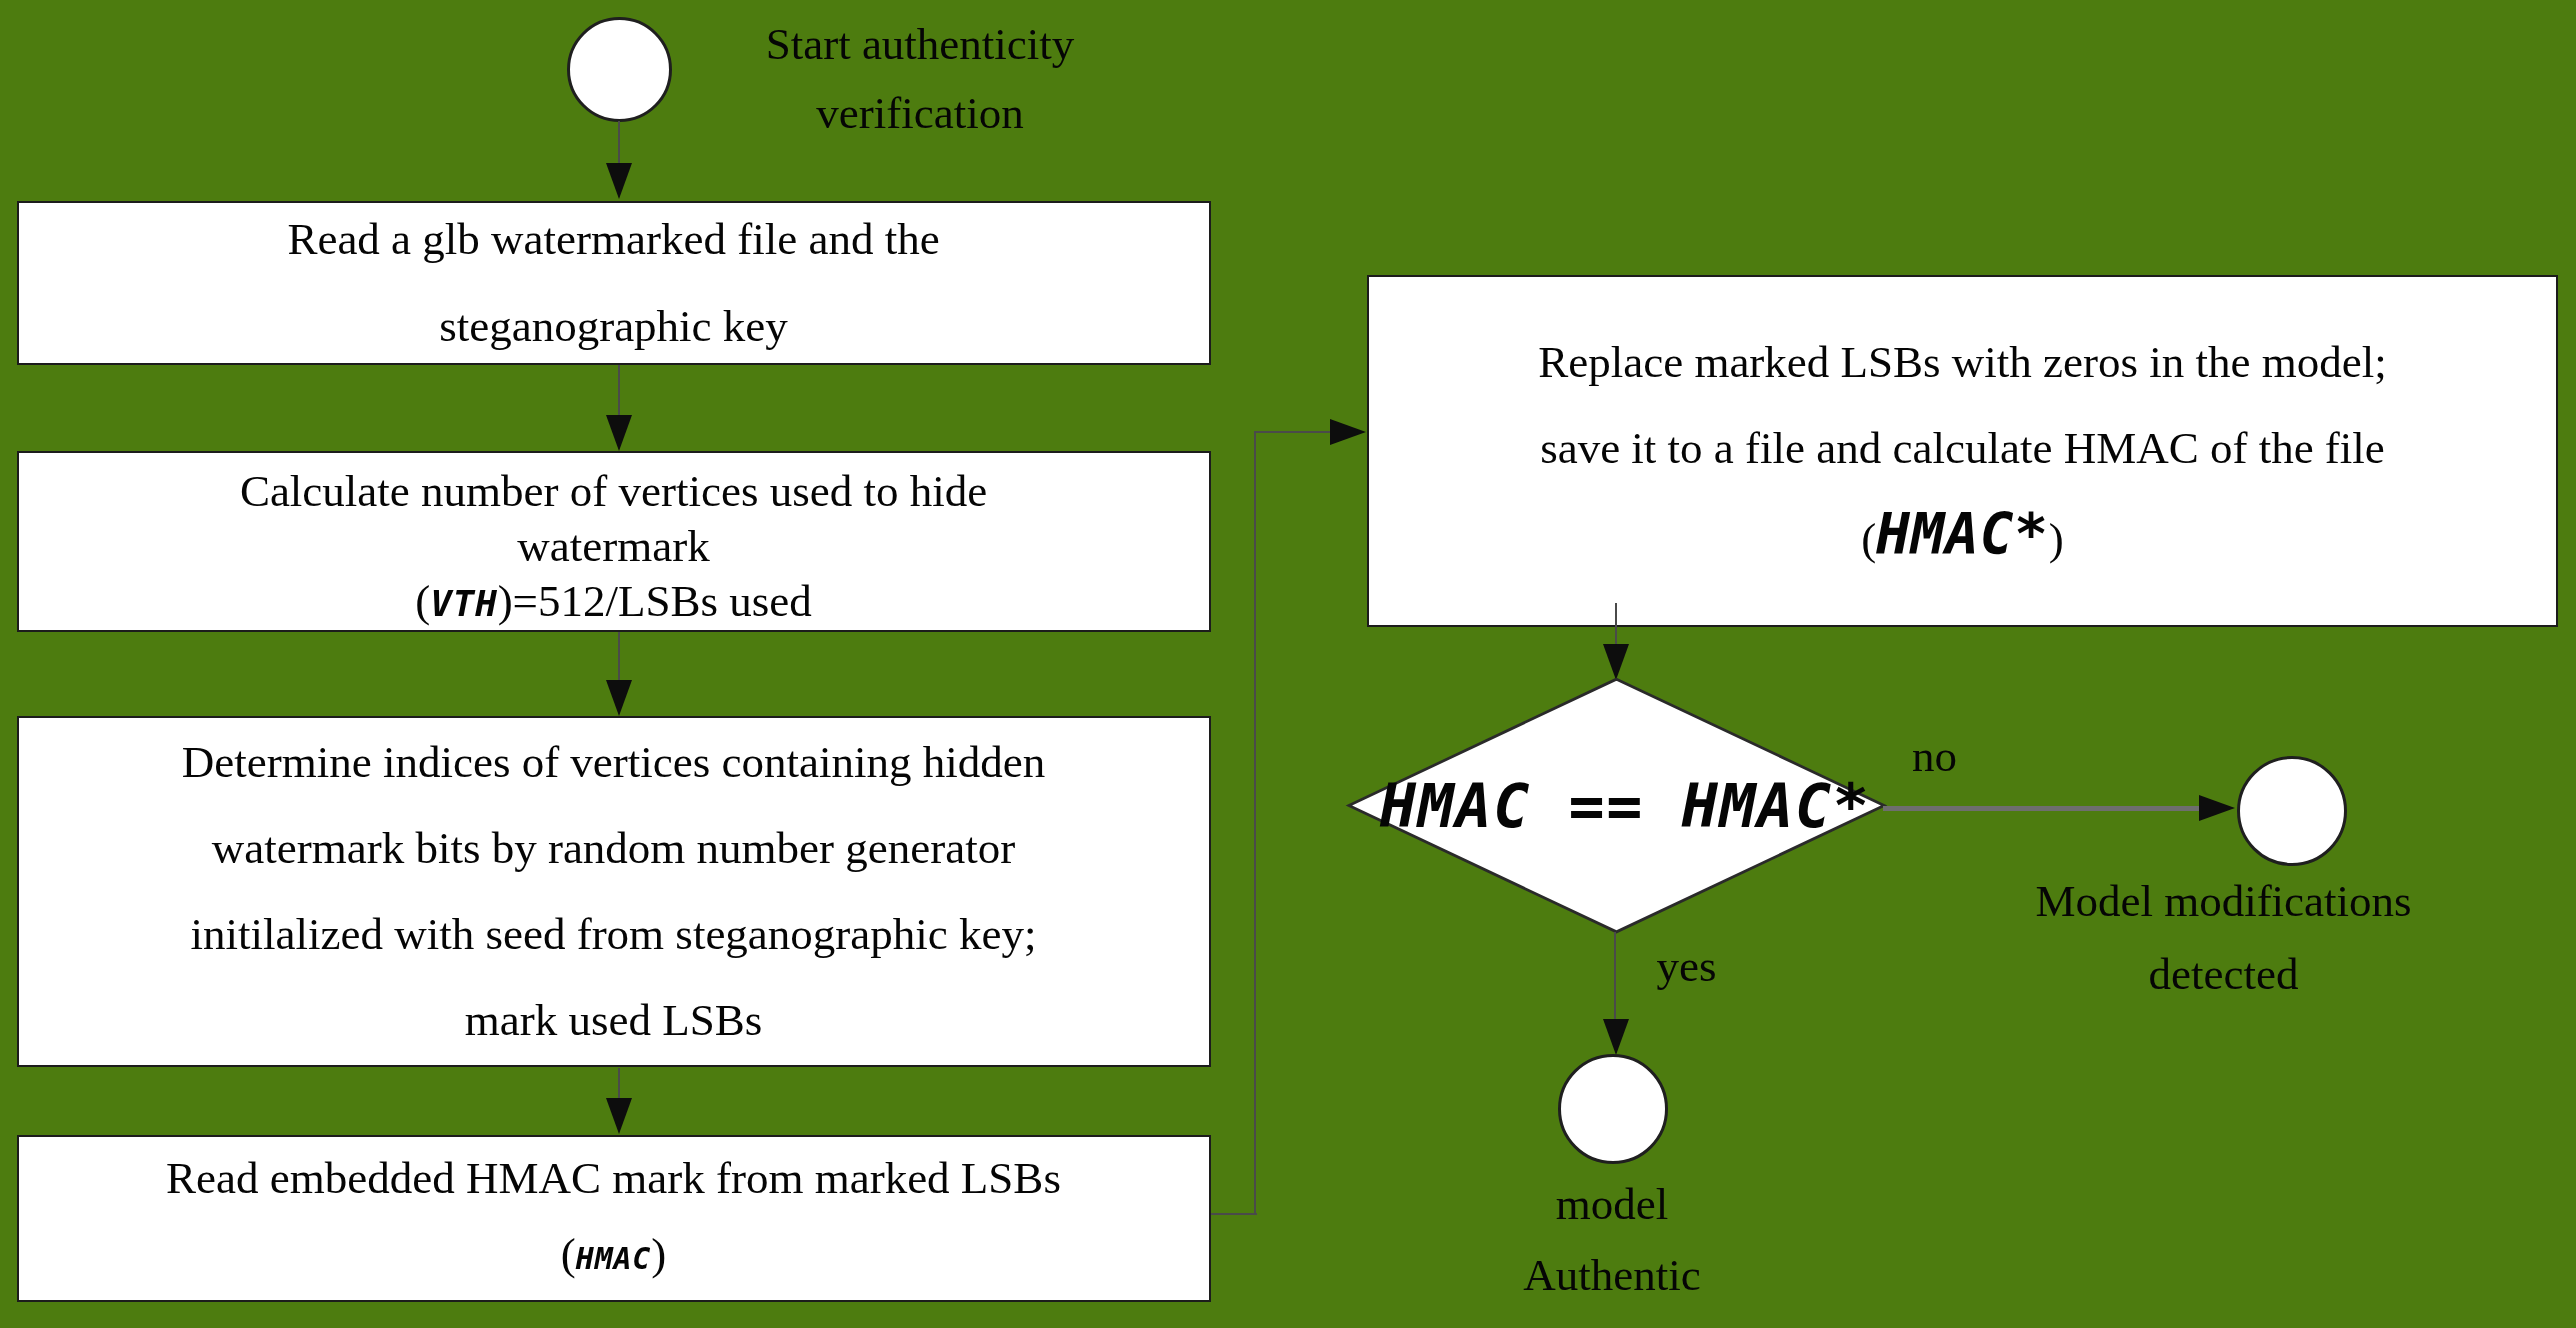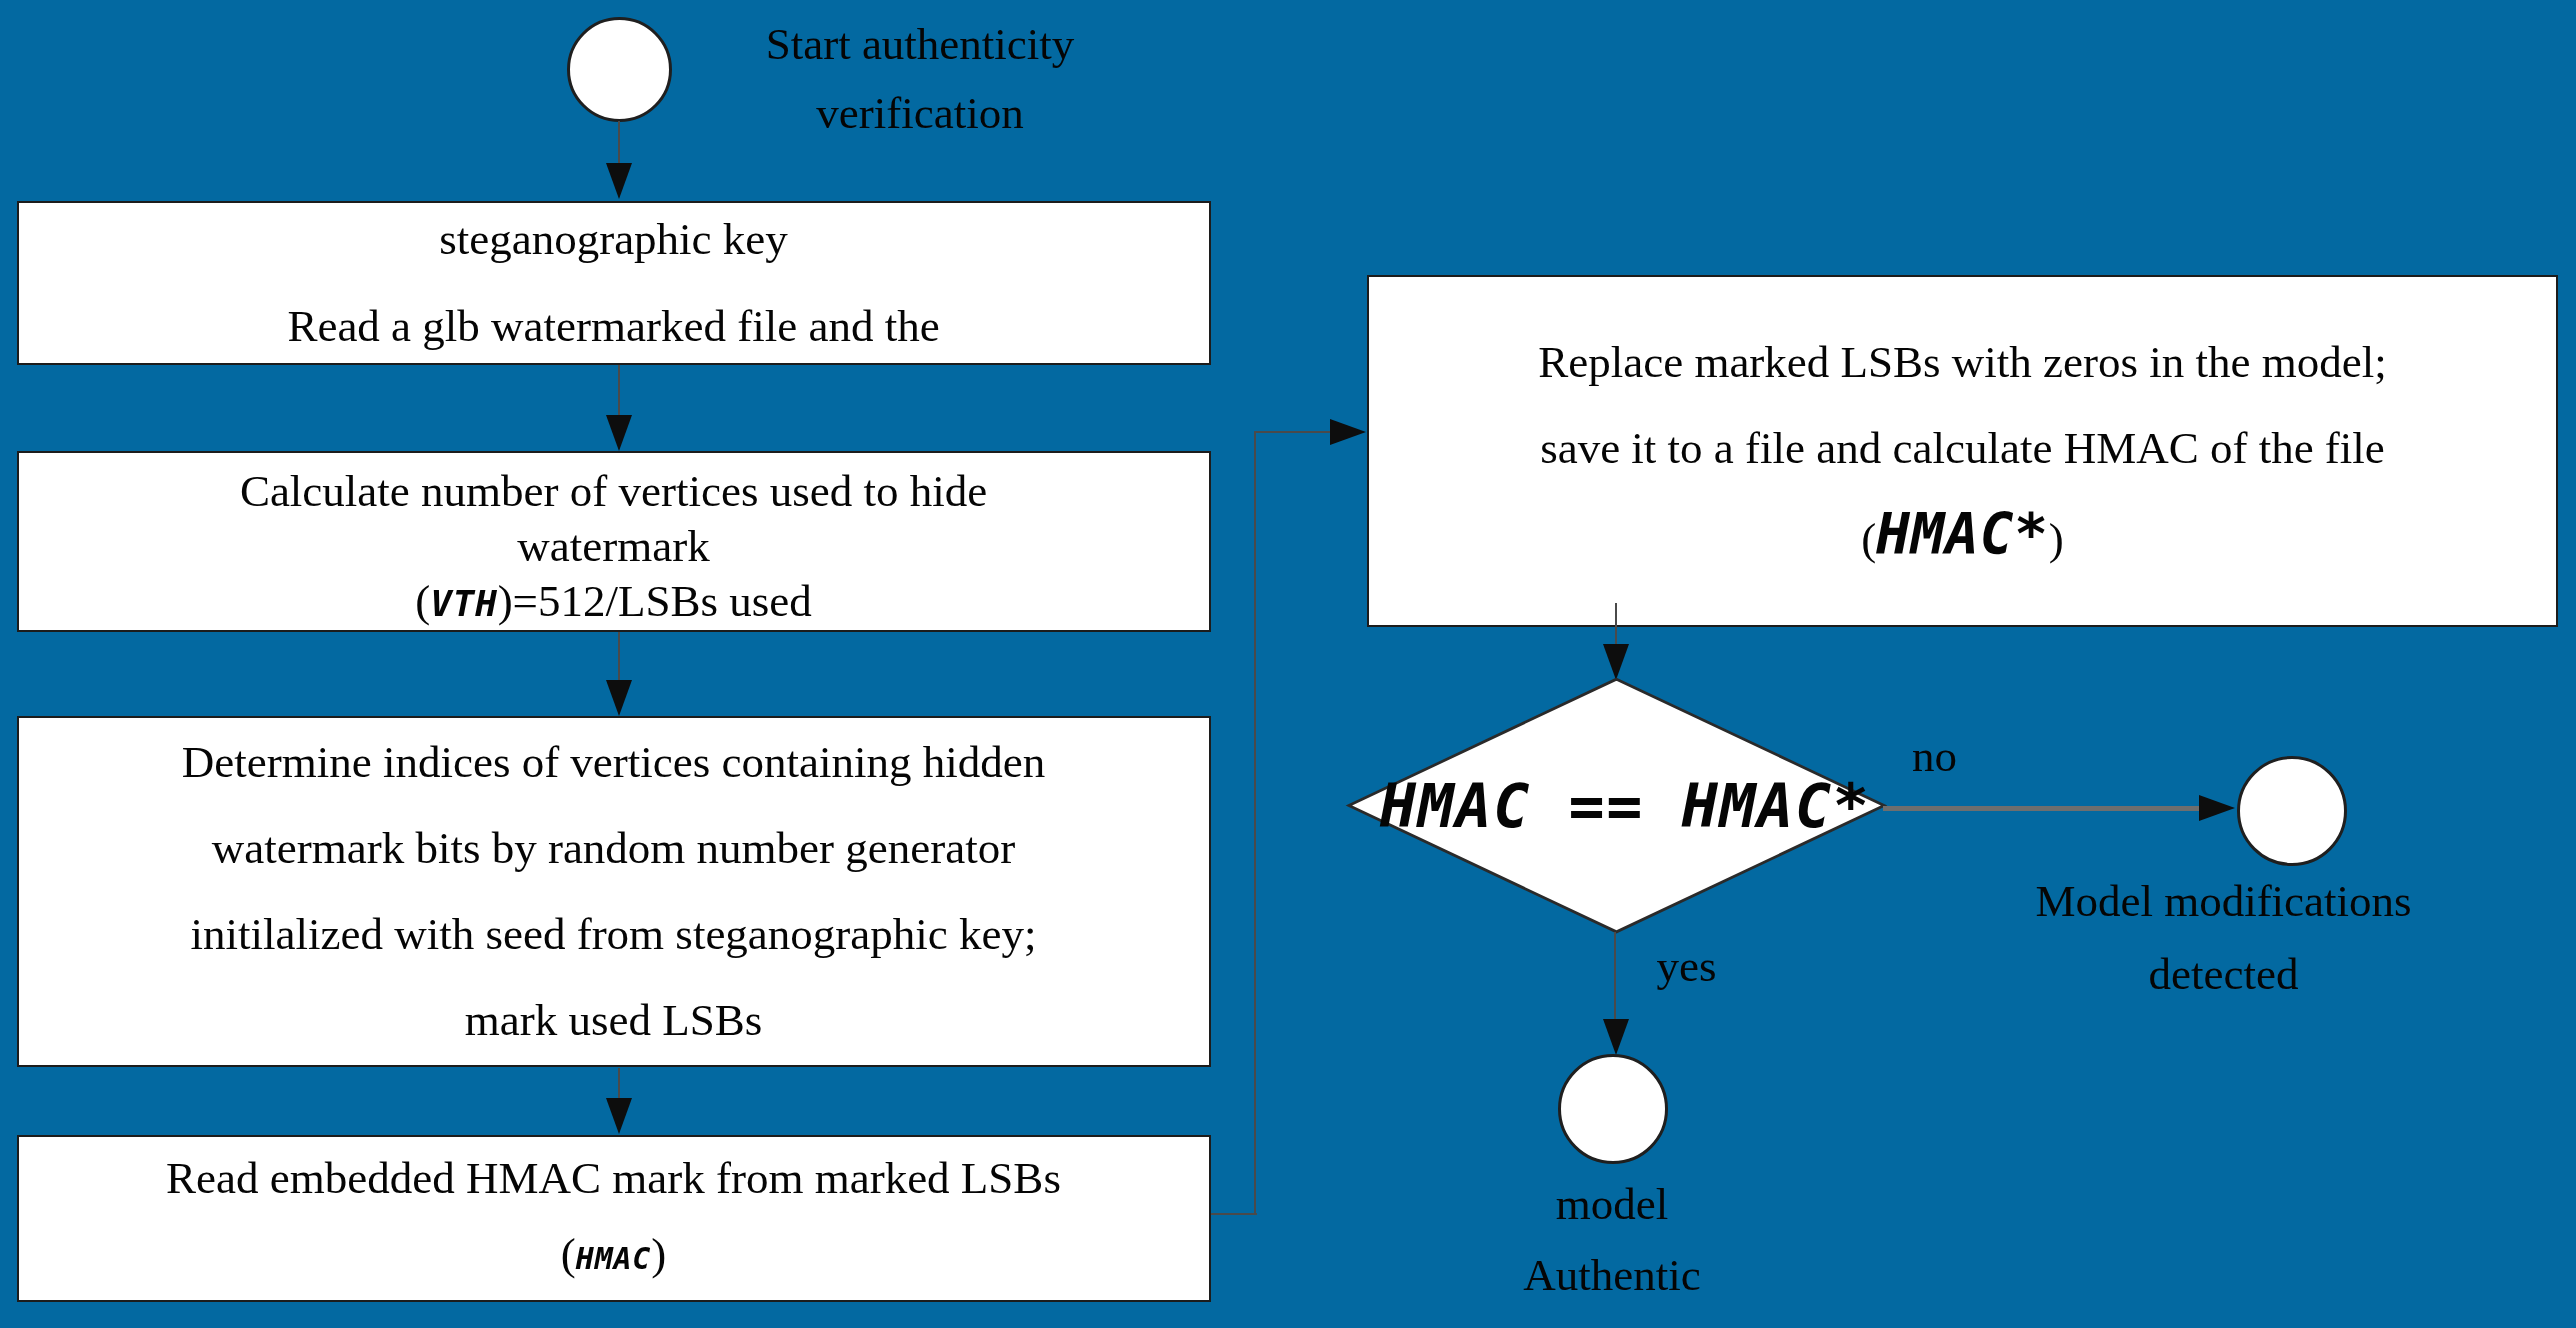--- a/index.html
+++ b/index.html
@@ -1,16 +1,16 @@
 <!DOCTYPE html>
 <html style="font-size:12.6px"><head>
 <meta charset="utf-8">
 <style>
   html,body{margin:0;padding:0;background:#ffffff;}
-  #canvas{position:relative;width:2576px;height:1329px;background:#0369a1;overflow:hidden;
+  #canvas{position:relative;width:2576px;height:1329px;background:#4d7c0f;overflow:hidden;
           font-family:"Liberation Serif", serif;color:#050505;}
   .box{position:absolute;box-sizing:border-box;border:2.4px solid #1c1c1c;background:#ffffff;
        display:flex;flex-direction:column;justify-content:space-between;align-items:center;
        font-size:45px;line-height:55px;text-align:center;}
   .box .tline{white-space:nowrap;}
   .node-circle{position:absolute;box-sizing:border-box;border:3.1px solid #1f1f1f;border-radius:50%;background:#ffffff;}
   .stem-v{position:absolute;width:2.4px;background:#4a4a4a;}
   .stem-h{position:absolute;height:2.4px;background:#4a4a4a;}
   .stem-h.thick{height:4.7px;background:#6e6e6e;}
   .head-down{position:absolute;width:0;height:0;
@@ -34,22 +34,22 @@
     <div class="tline">Start authenticity</div>
     <div class="tline">verification</div>
   </div>
 
   <div>
     <div class="stem-v" style="left:618px;top:121px;height:44px;"></div>
     <div class="head-down" style="left:606px;top:163px;"></div>
   </div>
 
   <div class="box" style="left:16.5px;top:201px;width:1194px;height:164px;padding:9.4px 7.9px;">
+    <div class="tline">Read a glb watermarked file and the</div>
     <div class="tline">steganographic key</div>
-    <div class="tline">Read a glb watermarked file and the</div>
   </div>
 
   <div>
     <div class="stem-v" style="left:618px;top:365px;height:52px;"></div>
     <div class="head-down" style="left:606px;top:415px;"></div>
   </div>
 
   <div class="box" style="left:16.5px;top:451px;width:1194px;height:181px;padding:11px 7.9px;align-items:center;">
     <div class="tline">Calculate number of vertices used to hide</div>
     <div class="tline">watermark</div>

